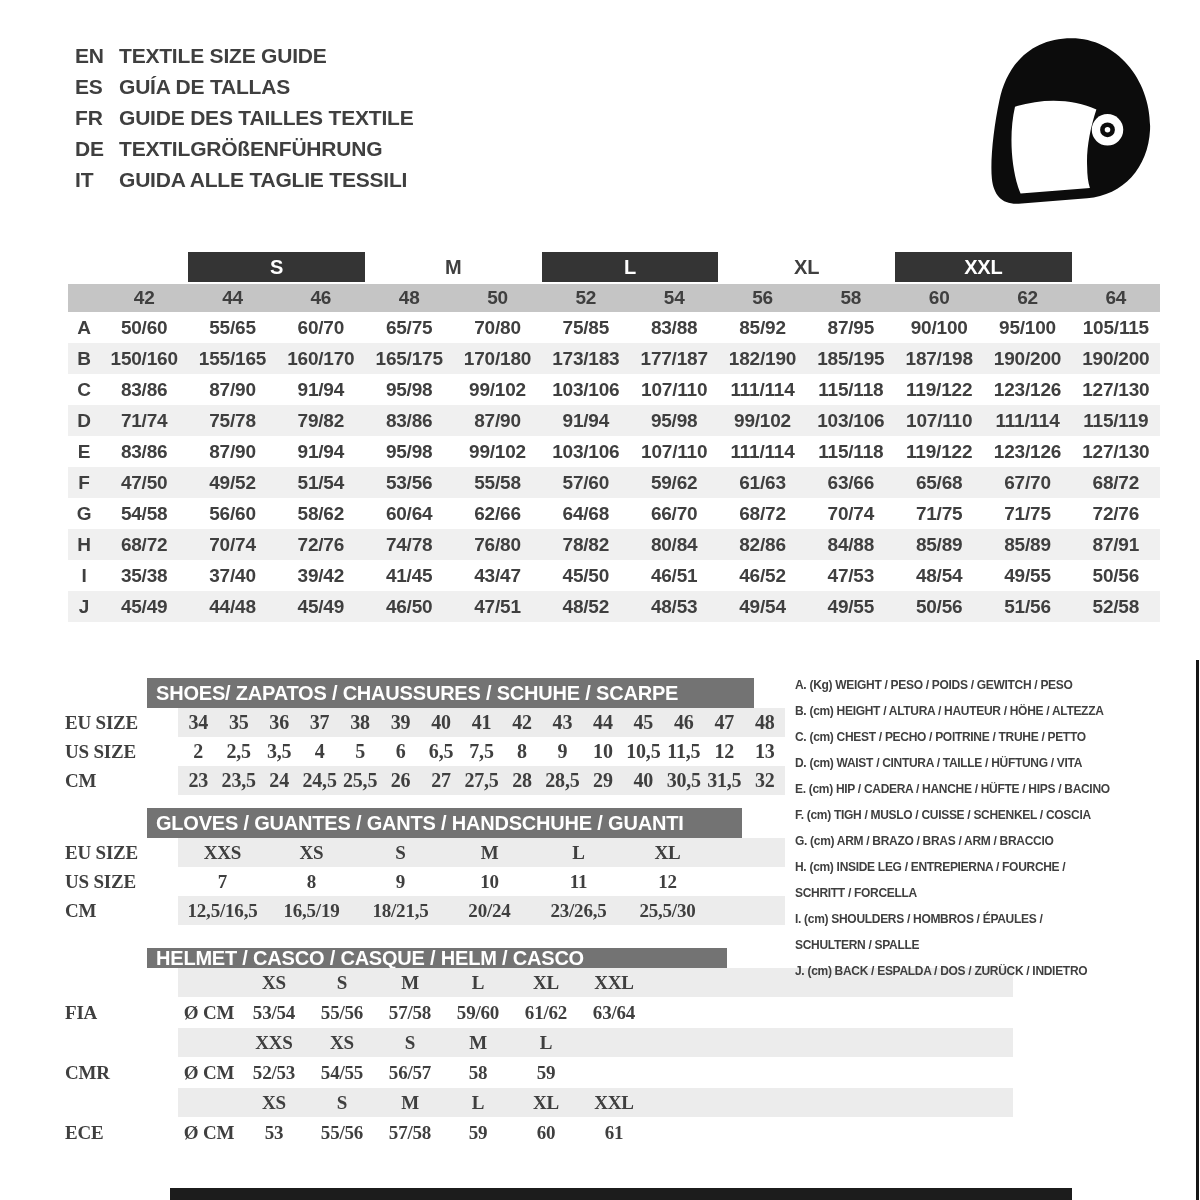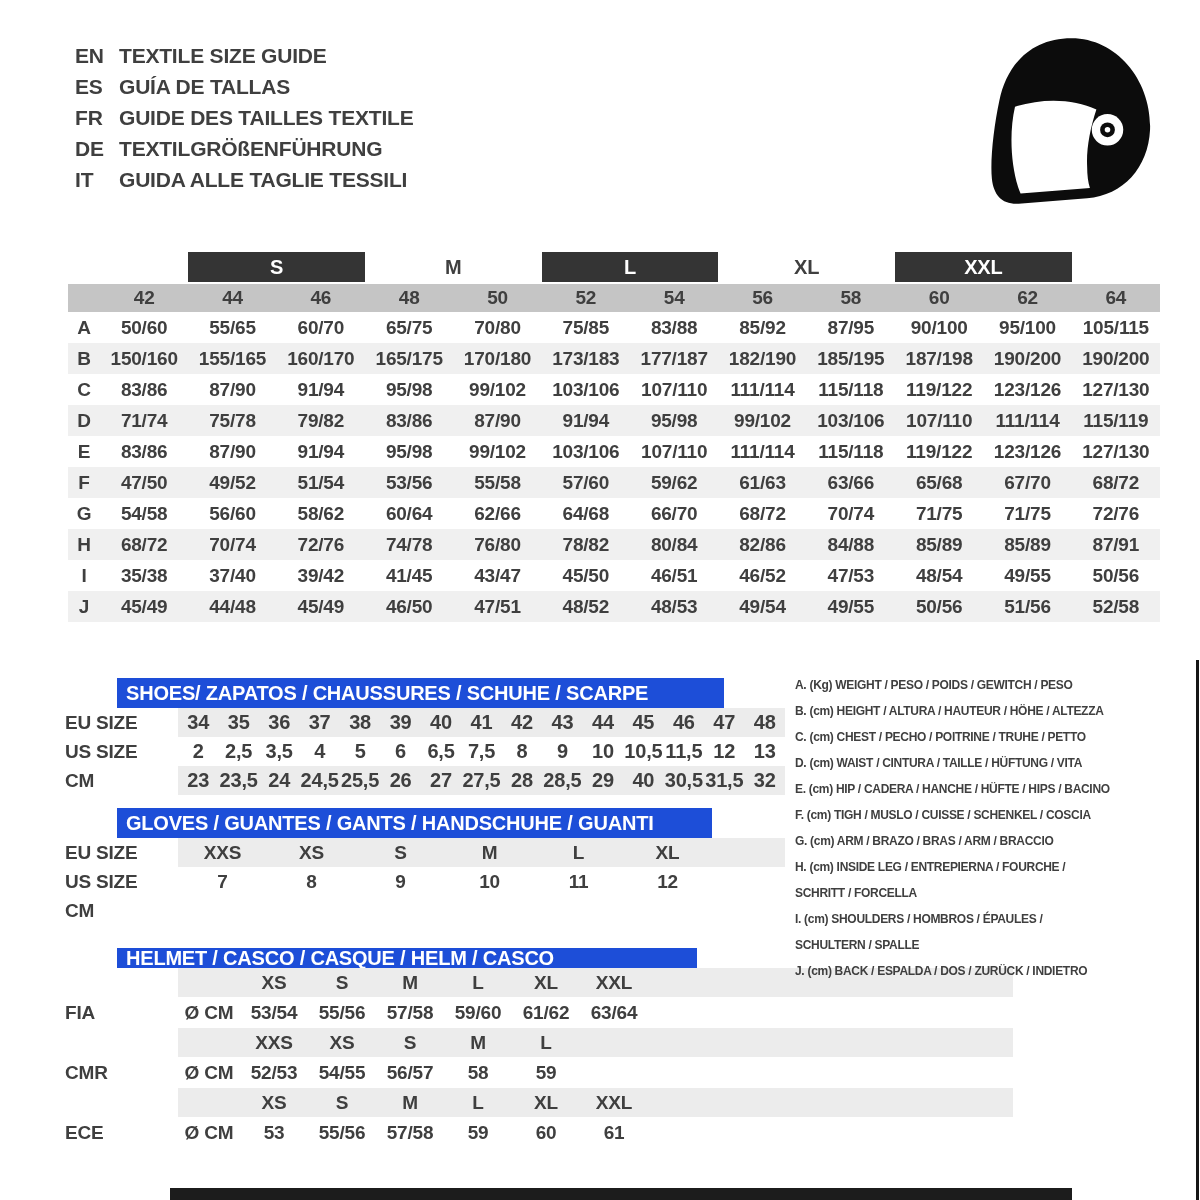--- a/index.html
+++ b/index.html
@@ -24,26 +24,26 @@
   .st-row{height:31px;font-size:19px;}
   .st-row.stripe{background:#f0f0f0;}
   .st-cell{width:100%;text-align:center;white-space:nowrap;}
   .st-grid>div{width:100%;text-align:center;}
   .st-body .st-row{display:grid;grid-template-columns:32px repeat(12,1fr);align-items:center;}
   
   .section{position:absolute;left:65px;width:948px;}
   .shoes-sec{top:678px;}
   .gloves-sec{top:808px;}
   .helmet-sec{top:948px;}
-  .sec-title{margin-left:52px;height:30px;background:#1d4ed8;color:#fff;display:flex;align-items:center;
+  .sec-title{margin-left:82px;height:30px;background:#737373;color:#fff;display:flex;align-items:center;
              padding-left:9px;box-sizing:border-box;font-size:20px;white-space:nowrap;}
   .shoes-sec .sec-title{width:607px;}
   .gloves-sec .sec-title{width:595px;}
   .helmet-sec .sec-title{width:580px;height:20px;}
-  .sec-row{display:flex;height:29px;}
+  .sec-row{display:flex;height:29px;font-family:Liberation Serif, serif;}
   .sec-row.hrow{height:31px;}
   .row-label{width:113px;display:flex;align-items:center;font-size:19px;white-space:nowrap;}
   .vals{display:grid;align-items:center;justify-items:center;height:100%;font-size:19px;}
   .vals.stripe2{background:#ececec;}
   .g15{width:607px;grid-template-columns:repeat(15,1fr);font-size:20px;}
   .g6{width:607px;grid-template-columns:repeat(6,89px) 1fr;}
   .gh{width:835px;grid-template-columns:62px repeat(6,68px) 1fr;}
   .val{white-space:nowrap;text-align:center;width:100%;}
   
   .legend{position:absolute;left:795px;top:672px;width:405px;}
@@ -354,20 +354,28 @@
             <div class="val">7</div>
             <div class="val">8</div>
             <div class="val">9</div>
             <div class="val">10</div>
             <div class="val">11</div>
             <div class="val">12</div>
           </div>
         </div>
         <div class="sec-row">
           <div class="row-label">CM</div>
+          <div class="vals g6 stripe2">
+            <div class="val">12,5/16,5</div>
+            <div class="val">16,5/19</div>
+            <div class="val">18/21,5</div>
+            <div class="val">20/24</div>
+            <div class="val">23/26,5</div>
+            <div class="val">25,5/30</div>
+          </div>
         </div>
       </div>
   </div>
 
   <div class="section helmet-sec">
     <div class="sec-title">HELMET / CASCO / CASQUE / HELM / CASCO</div>
     <div>
         <div class="sec-row">
           <div class="row-label"></div>
           <div class="vals gh stripe2">

